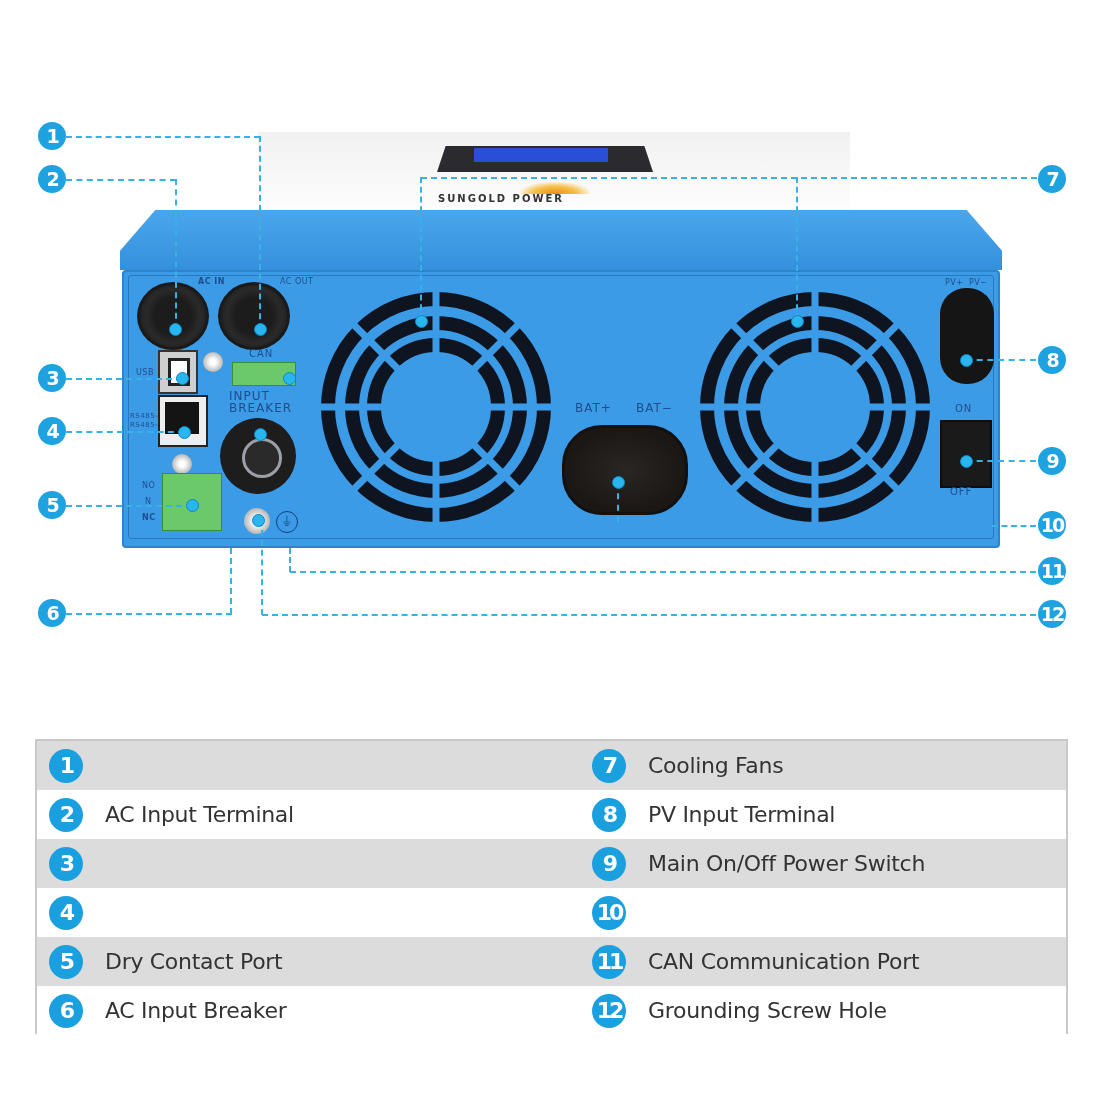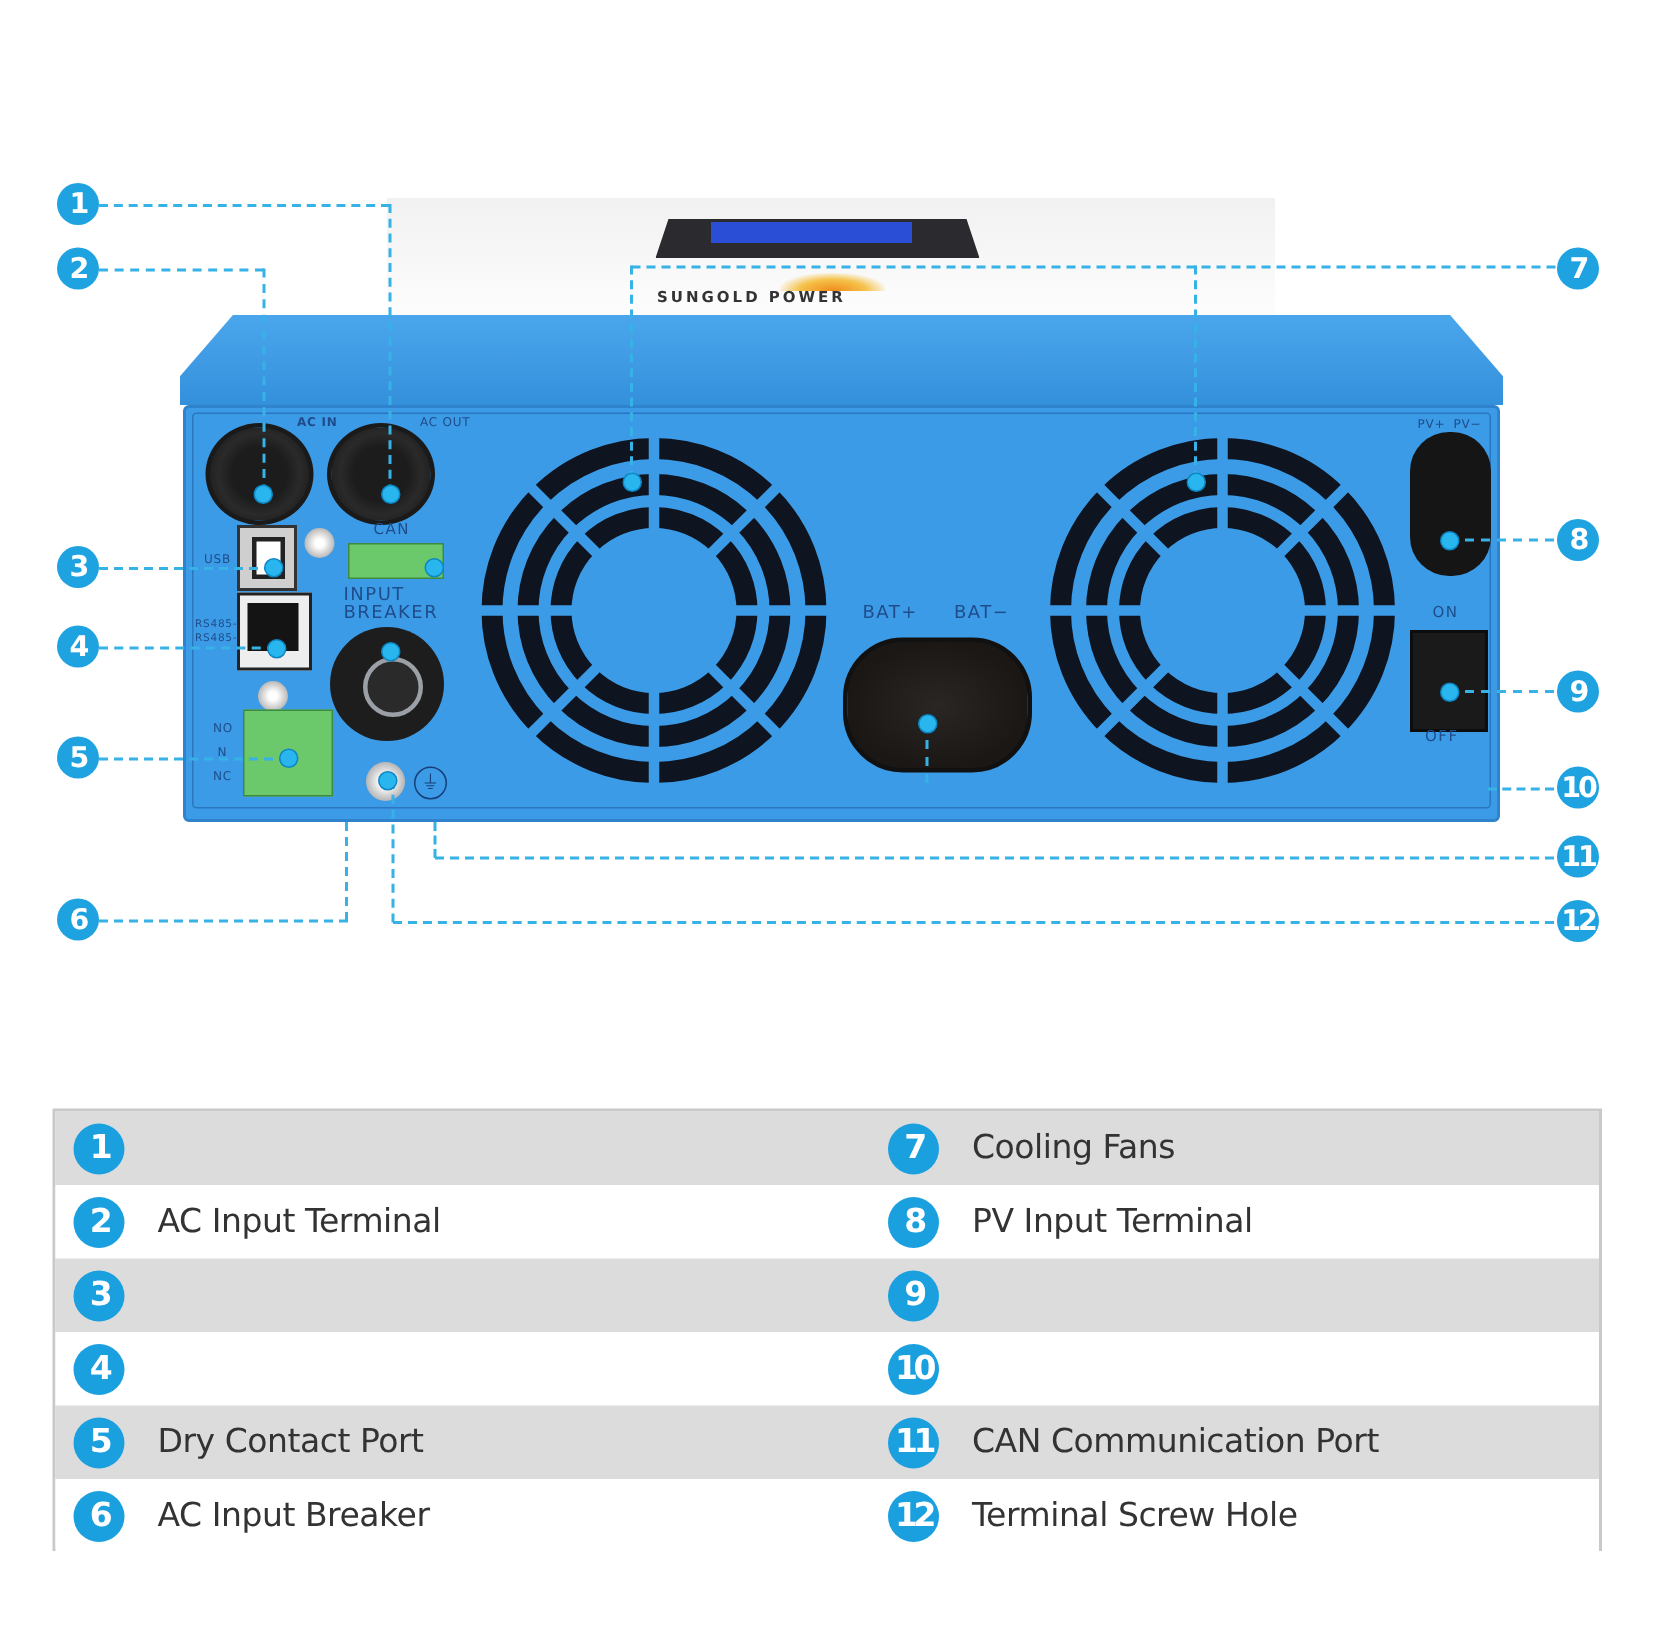--- a/index.html
+++ b/index.html
@@ -75,21 +75,21 @@
   <div class="breaker-btn"></div>
 
   <span class="lbl" style="left:130px;top:412px;font-size:7px;">RS485-1</span>
   <span class="lbl" style="left:130px;top:421px;font-size:7px;">RS485-2</span>
   <div class="rj45"></div>
   <div class="rj45-hole"></div>
   <div class="small-screw" style="left:172px;top:454px;"></div>
 
   <span class="lbl" style="left:142px;top:481px;">NO</span>
   <span class="lbl" style="left:145px;top:497px;">N</span>
-  <span class="lbl" style="left:142px;top:513px;">NC</span>
+  <span class="lbl" style="left:142px;top:513px;font-weight:bold;">NC</span>
   <div class="green-block" style="left:162px;top:473px;width:58px;height:56px;"></div>
 
   <div class="ground-screw"></div>
   <div class="ground-sym">⏚</div>
 
   <svg class="fan" style="left:313px;top:290px;" width="246" height="234" viewBox="0 0 246 234">
     <g fill="none" stroke="#0e1420" stroke-width="14">
       <circle cx="123" cy="117" r="108"></circle>
       <circle cx="123" cy="117" r="84"></circle>
       <circle cx="123" cy="117" r="62"></circle>
@@ -223,20 +223,21 @@
       <span class="num">8</span>
       <span class="txt">PV Input Terminal</span>
     </div>
   </div>
   <div class="row gray" style="top:98px;">
     <div class="cell" style="left:12px;">
       <span class="num">3</span>
     </div>
     <div class="cell" style="left:555px;">
       <span class="num">9</span>
+      <span class="txt">Main On/Off Power Switch</span>
     </div>
   </div>
   <div class="row white" style="top:147px;">
     <div class="cell" style="left:12px;">
       <span class="num">4</span>
     </div>
     <div class="cell" style="left:555px;">
       <span class="num">10</span>
     </div>
   </div>
@@ -250,16 +251,16 @@
       <span class="txt">CAN Communication Port</span>
     </div>
   </div>
   <div class="row white" style="top:245px;">
     <div class="cell" style="left:12px;">
       <span class="num">6</span>
       <span class="txt">AC Input Breaker</span>
     </div>
     <div class="cell" style="left:555px;">
       <span class="num">12</span>
-      <span class="txt">Terminal Screw Hole</span>
+      <span class="txt">Grounding Screw Hole</span>
     </div>
   </div>
 </div>
 
 </body></html>

